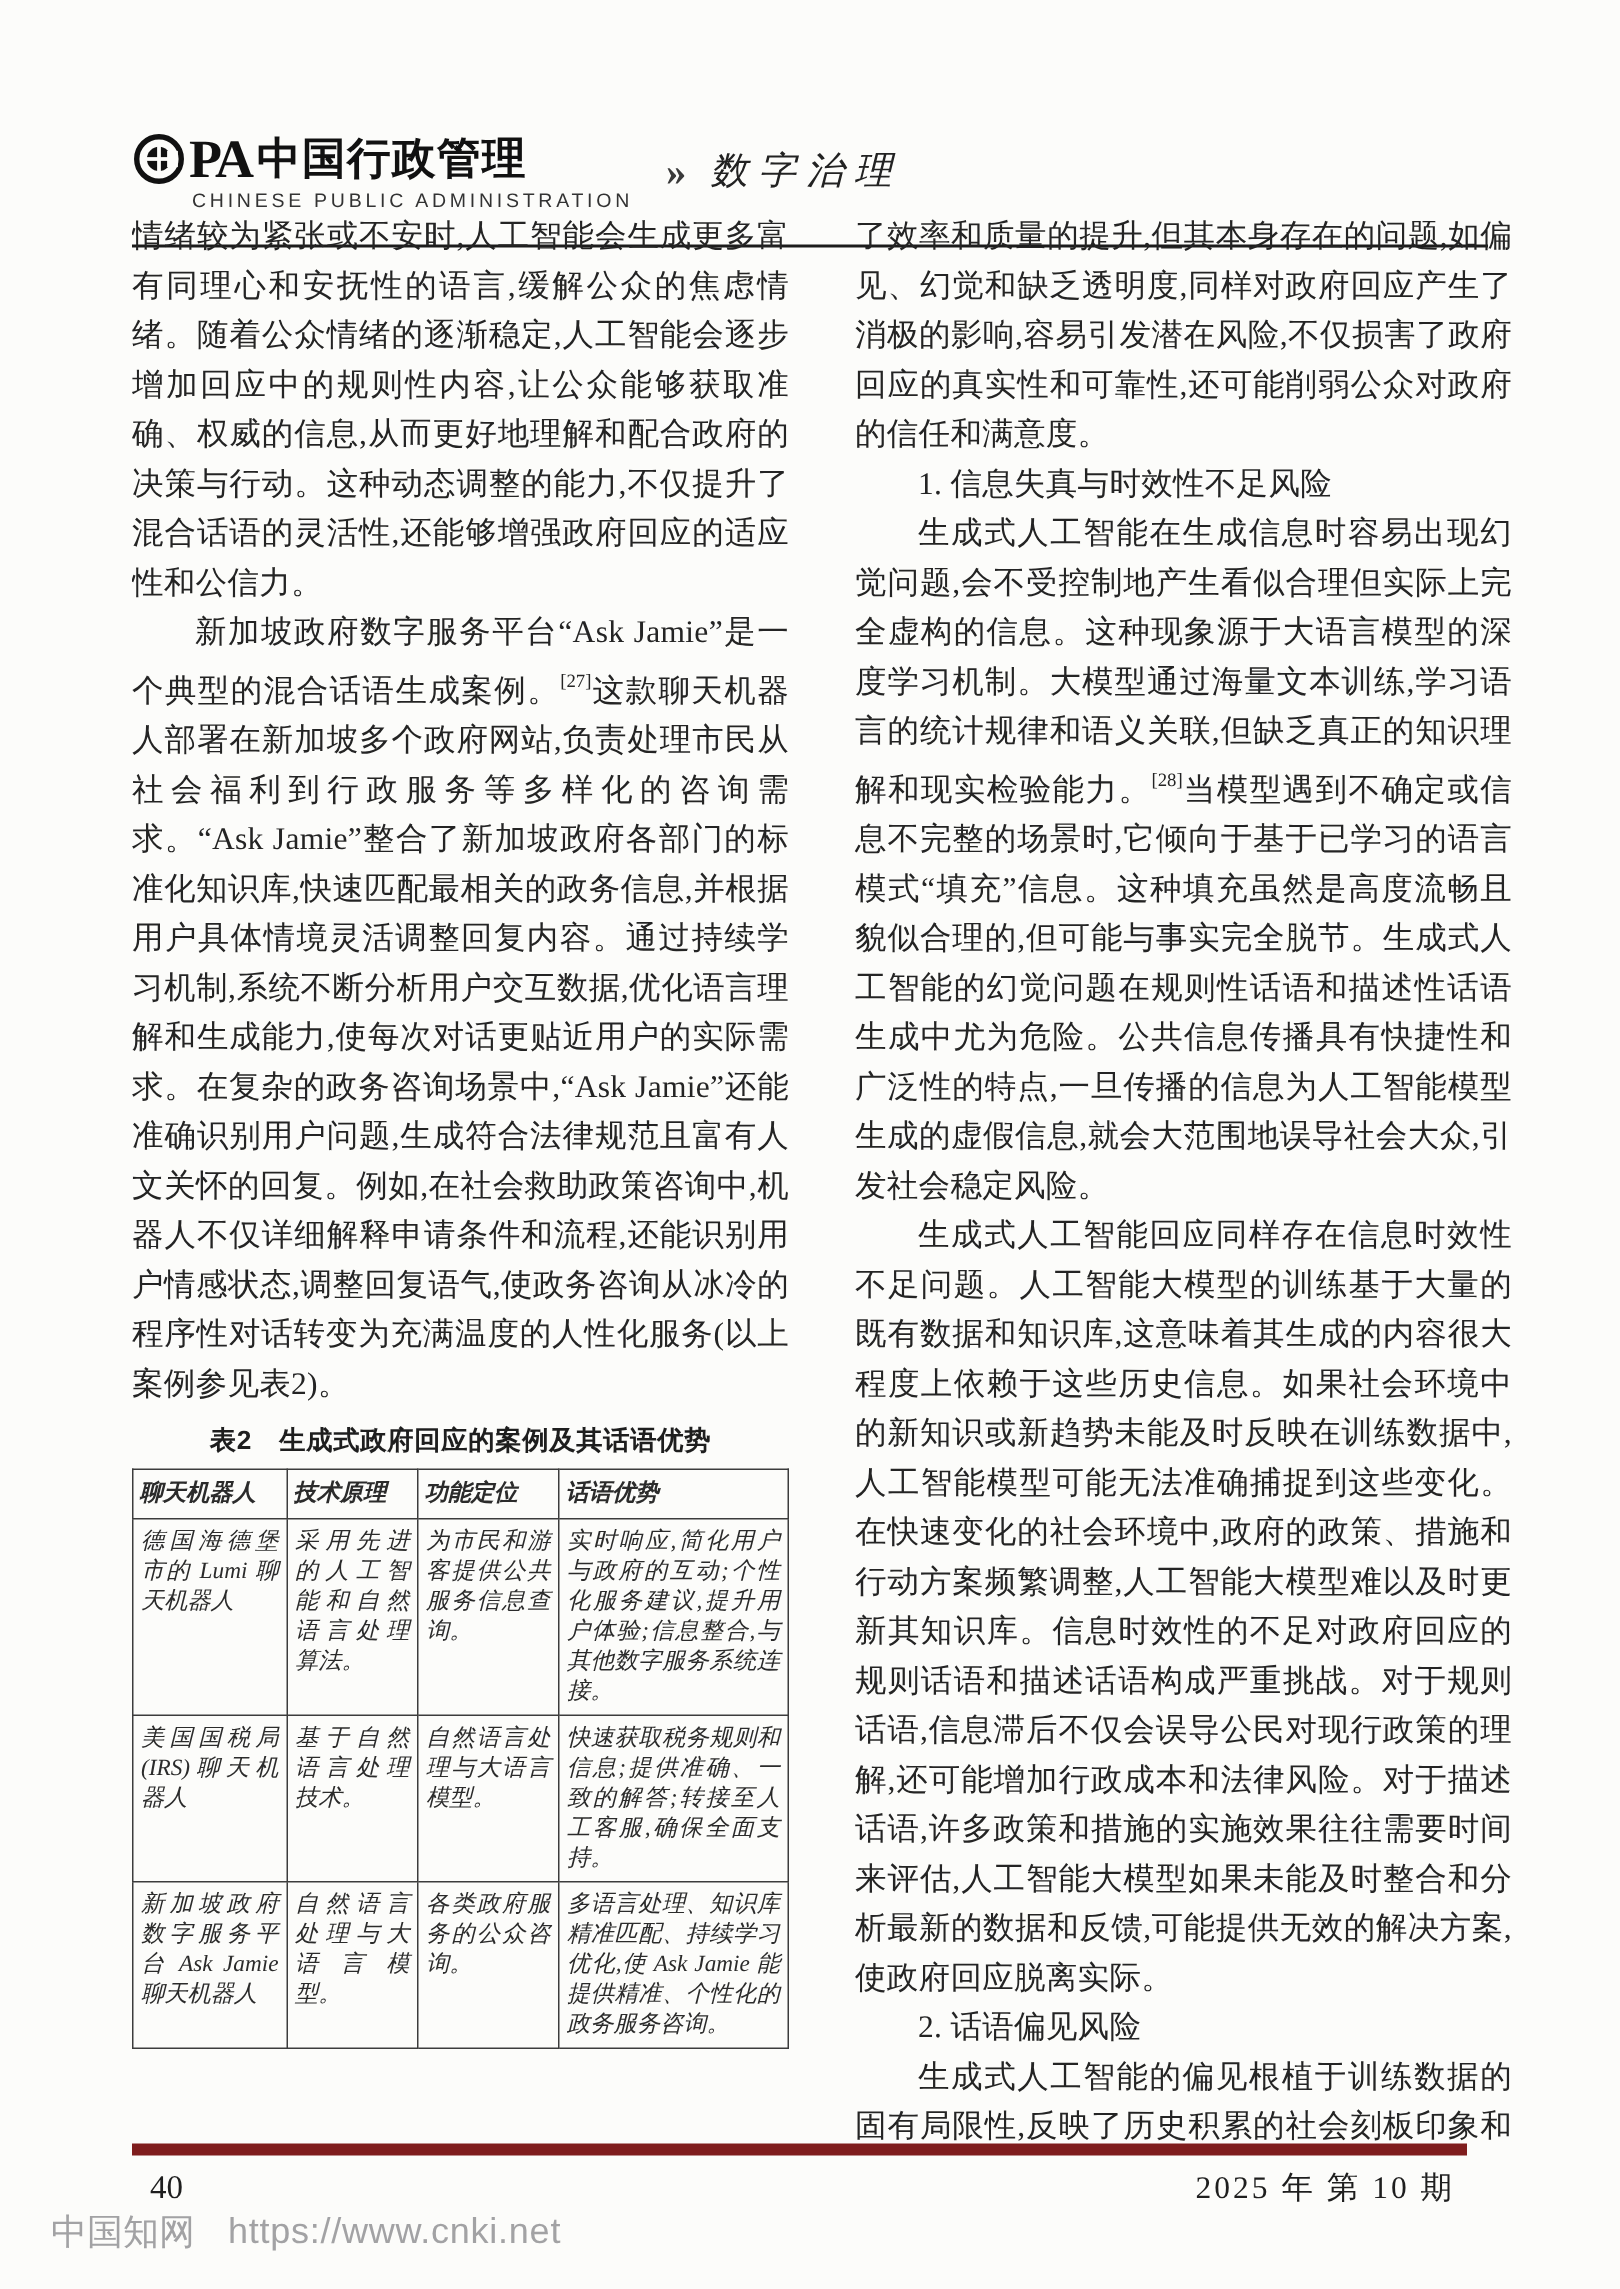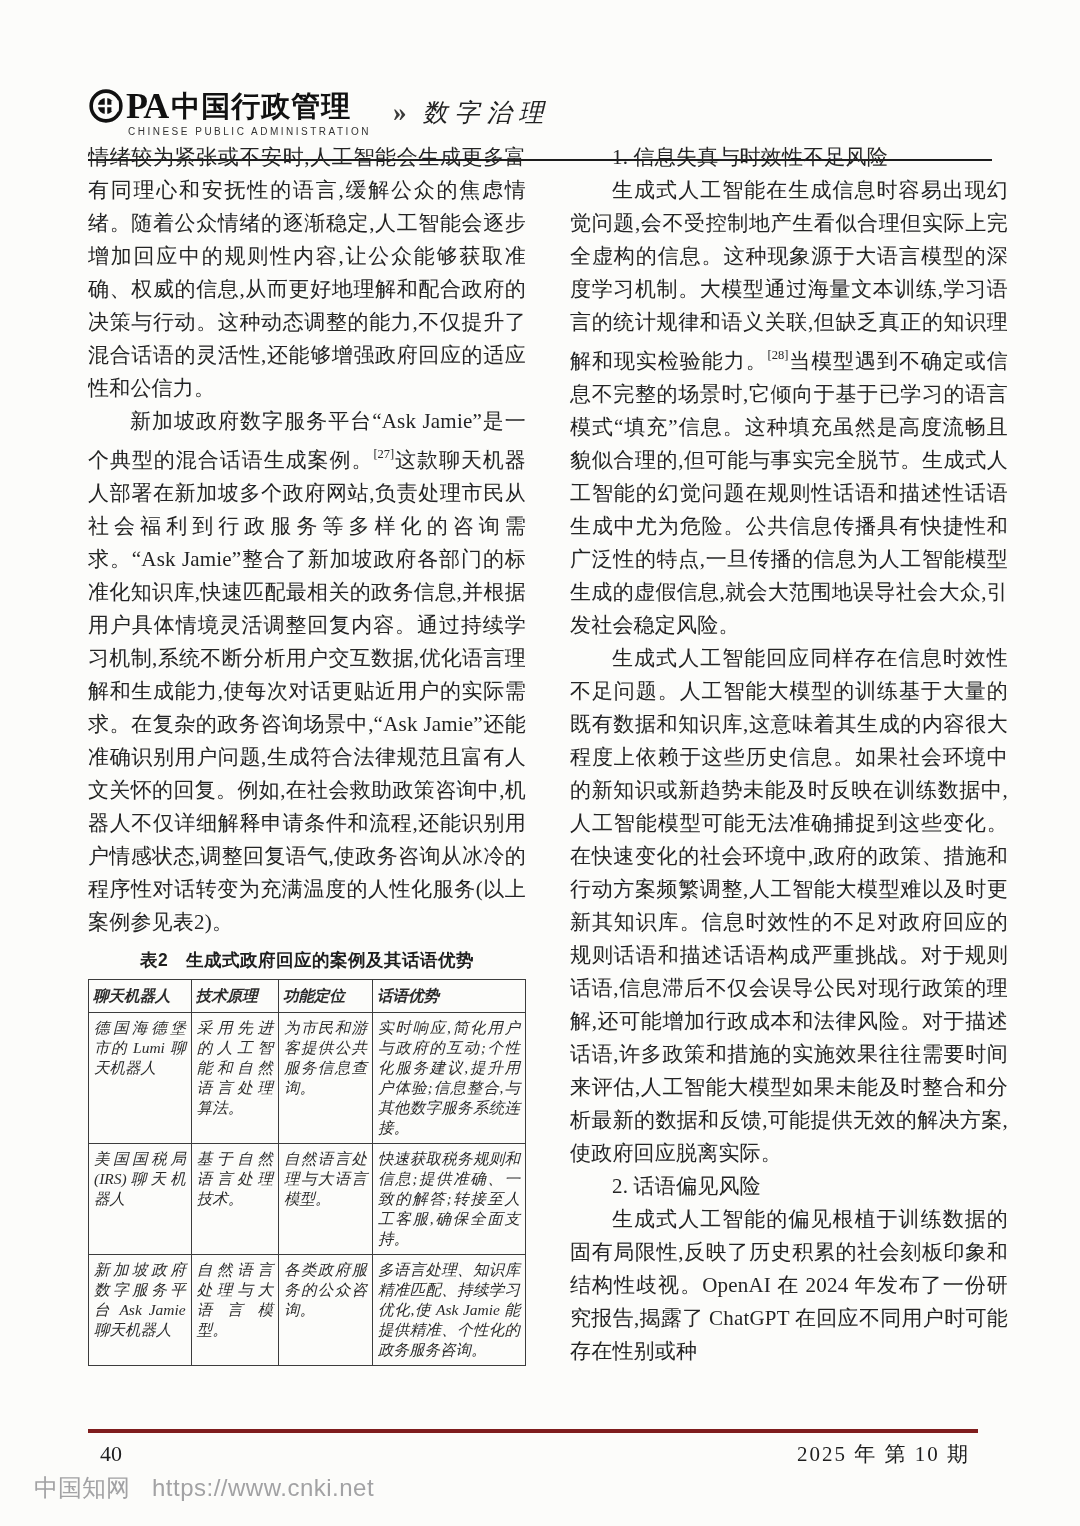--- a/index.html
+++ b/index.html
@@ -21,21 +21,21 @@
   .logo-pa {
     font-family:"Liberation Serif","DejaVu Serif",serif;
     font-size:36px; font-weight:bold; letter-spacing:-2px; color:#111; line-height:1;
   }
   .logo-cn {
     font-family:"Liberation Sans","DejaVu Sans",sans-serif;
     font-size:29px; font-weight:bold; color:#111; margin-left:4px; letter-spacing:1px; line-height:1;
   }
   .logo-sub {
     font-family:"Liberation Sans","DejaVu Sans",sans-serif;
-    font-size:10px; letter-spacing:2.5px; color:#333; margin-top:2px; margin-left:40px; white-space:nowrap;
+    font-size:13px; letter-spacing:2.5px; color:#333; margin-top:2px; margin-left:40px; white-space:nowrap;
   }
   .chev { font-size:27px; font-weight:bold; color:#3a3a3a; margin:0 16px 0 22px; line-height:1; }
   .section-label {
     font-style:italic; font-size:25px; color:#222; letter-spacing:7px; line-height:1;
   }
   
   .columns {
     position:absolute; left:88px; right:72px; top:141px; height:1287px;
     display:flex; gap:44px; overflow:hidden;
   }
@@ -56,21 +56,21 @@
     width:100%; border-collapse:collapse; table-layout:fixed;
     border:1.5px solid #2f2f2f;
     font-style:italic; font-size:15.5px; line-height:20px; color:#2b2b2b;
   }
   .case-table th, .case-table td { border:1px solid #3c3c3c; padding:5px 5px; vertical-align:top; }
   .case-table th { font-weight:bold; text-align:left; padding:6px 4px; }
   .case-table td { text-align:justify; }
   
   .page-footer {
     position:absolute; left:88px; width:890px; top:1429px;
-    border-top:4px solid #7f1d1d; padding-top:7px;
+    border-top:8px solid #7f1d1d; padding-top:7px;
     display:flex; justify-content:space-between; align-items:baseline;
   }
   .pagenum { font-size:22px; color:#1e1e1e; padding-left:12px; }
   .issue { font-size:21px; color:#1e1e1e; letter-spacing:2px; padding-right:8px; }
   .cnki {
     position:absolute; left:34px; top:1472px;
     font-family:"Liberation Sans","DejaVu Sans",sans-serif;
     color:#a2a2a4; font-size:24px; display:flex; gap:22px; align-items:center;
   }
   .cnki-url { letter-spacing:0.5px; }
@@ -142,20 +142,21 @@
             <td>自然语言处理与大语言模型。</td>
             <td>各类政府服务的公众咨询。</td>
             <td>多语言处理、知识库精准匹配、持续学习优化,使 Ask Jamie 能提供精准、个性化的政务服务咨询。</td>
           </tr>
         </tbody>
       </table>
 
     </section>
 
     <section class="col">
+      <p class="body-p">了效率和质量的提升,但其本身存在的问题,如偏见、幻觉和缺乏透明度,同样对政府回应产生了消极的影响,容易引发潜在风险,不仅损害了政府回应的真实性和可靠性,还可能削弱公众对政府的信任和满意度。</p>
       <p class="body-p indent">1. 信息失真与时效性不足风险</p>
       <p class="body-p indent"><span>生成式人工智能在生成信息时容易出现幻觉问题,会不受控制地产生看似合理但实际上完全虚构的信息。这种现象源于大语言模型的深度学习机制。大模型通过海量文本训练,学习语言的统计规律和语义关联,但缺乏真正的知识理解和现实检验能力。</span><sup class="supref">[28]</sup><span>当模型遇到不确定或信息不完整的场景时,它倾向于基于已学习的语言模式“填充”信息。这种填充虽然是高度流畅且貌似合理的,但可能与事实完全脱节。生成式人工智能的幻觉问题在规则性话语和描述性话语生成中尤为危险。公共信息传播具有快捷性和广泛性的特点,一旦传播的信息为人工智能模型生成的虚假信息,就会大范围地误导社会大众,引发社会稳定风险。</span></p>
       <p class="body-p indent">生成式人工智能回应同样存在信息时效性不足问题。人工智能大模型的训练基于大量的既有数据和知识库,这意味着其生成的内容很大程度上依赖于这些历史信息。如果社会环境中的新知识或新趋势未能及时反映在训练数据中,人工智能模型可能无法准确捕捉到这些变化。在快速变化的社会环境中,政府的政策、措施和行动方案频繁调整,人工智能大模型难以及时更新其知识库。信息时效性的不足对政府回应的规则话语和描述话语构成严重挑战。对于规则话语,信息滞后不仅会误导公民对现行政策的理解,还可能增加行政成本和法律风险。对于描述话语,许多政策和措施的实施效果往往需要时间来评估,人工智能大模型如果未能及时整合和分析最新的数据和反馈,可能提供无效的解决方案,使政府回应脱离实际。</p>
       <p class="body-p indent">2. 话语偏见风险</p>
       <p class="body-p indent">生成式人工智能的偏见根植于训练数据的固有局限性,反映了历史积累的社会刻板印象和结构性歧视。OpenAI 在 2024 年发布了一份研究报告,揭露了 ChatGPT 在回应不同用户时可能存在性别或种</p>
     </section>
 
   </main>
 
   <footer class="page-footer">

